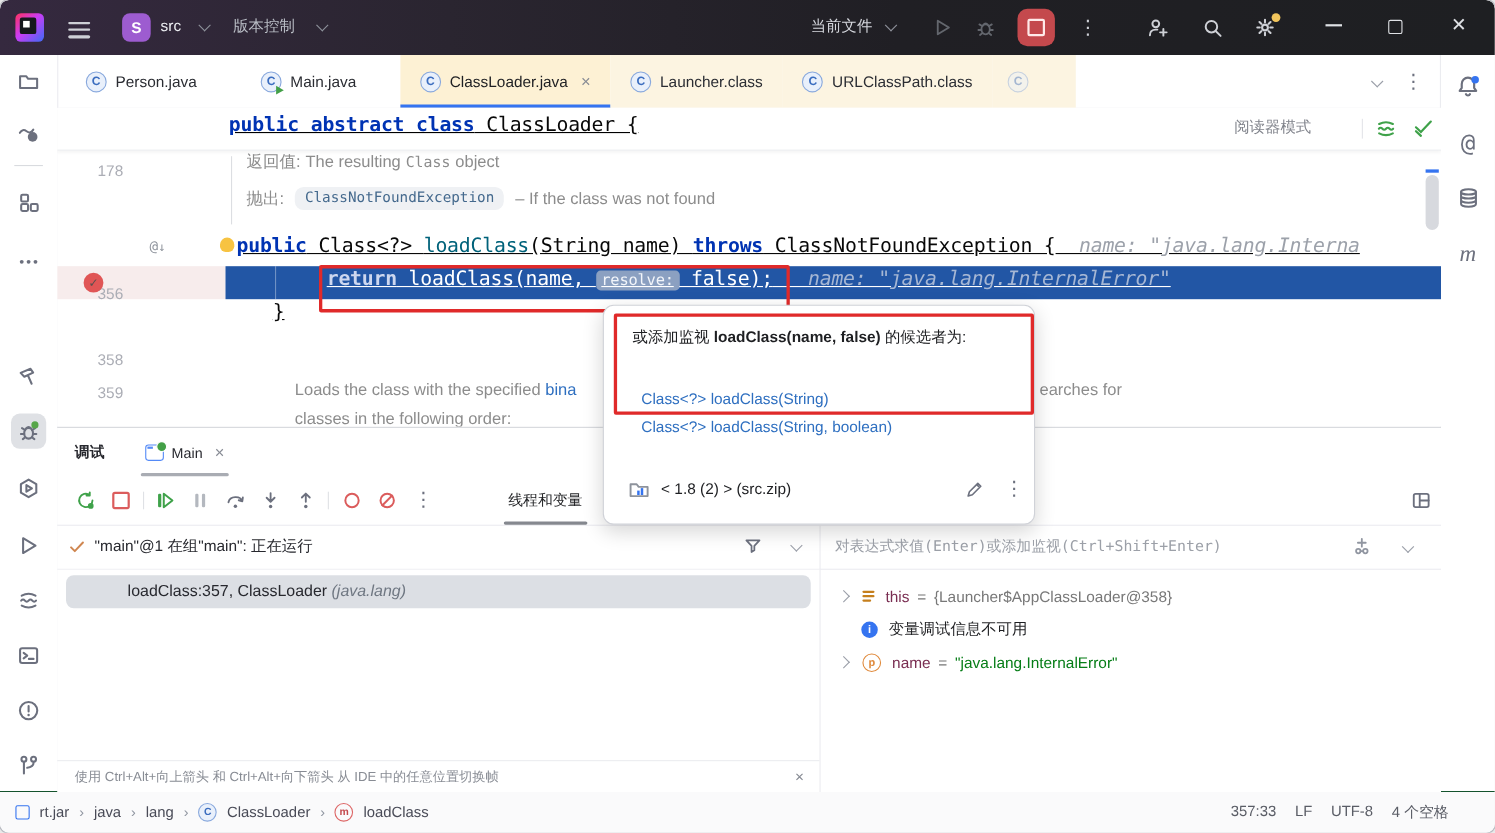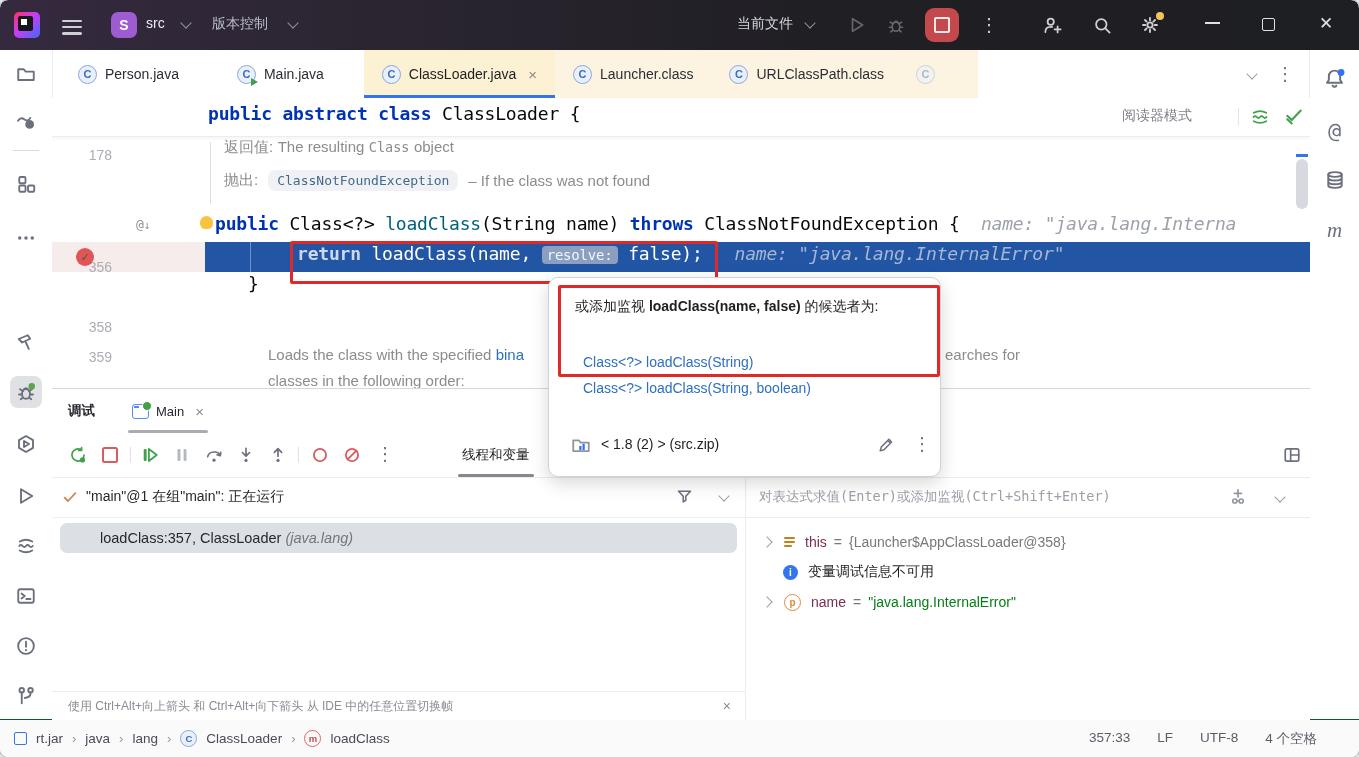--- a/index.html
+++ b/index.html
@@ -41,21 +41,21 @@
   .lstrip{position:absolute;left:0;top:50px;width:52px;bottom:37px;background:#fff;border-right:1px solid #ebecf0;}
   .rstrip{position:absolute;right:0;top:50px;width:49px;bottom:37px;background:#fff;border-left:1px solid #ebecf0;}
   .stripbtn{position:absolute;left:50%;transform:translateX(-50%);width:32px;height:32px;border-radius:8px;display:flex;align-items:center;justify-content:center;}
   .stripbtn.active{background:#dfe1e5;}
   .stripdiv{position:absolute;left:13px;width:26px;height:1px;background:#d9dbdf;}
 
   
   .editor{position:absolute;left:52px;top:98px;width:1258px;height:290px;background:#fff;overflow:hidden;z-index:1;}
   .sticky{position:absolute;left:0;top:0;width:100%;height:38px;background:#fff;border-bottom:1px solid #ecedf0;box-shadow:0 2px 3px rgba(0,0,0,.04);}
   .lnum{position:absolute;color:#abadb5;font-size:14px;width:44px;text-align:right;margin-top:40px;}
-  .code{font-size:18px;letter-spacing:-0.2px;white-space:pre;}
+  .code{font-size:18px;letter-spacing:-0.2px;white-space:pre;text-decoration:underline;}
   .kw{color:#0033b3;font-weight:bold;}
   .meth{color:#00627a;}
   .doc{color:#8c8c8c;font-size:15px;}
   .docmono{font-family:"DejaVu Sans Mono","Liberation Mono",monospace;font-size:13.5px;color:#8c8c8c;}
   .chipdoc{font-family:"DejaVu Sans Mono","Liberation Mono",monospace;font-size:13px;color:#44698d;background:#eff1f4;border-radius:8px;padding:3px 9px;}
   .execline{position:absolute;left:153px;top:144px;right:0;height:30px;background:#2256a5;}
   .gutterpink{position:absolute;left:0;top:144px;width:153px;height:30px;background:#f7ecec;}
   .bp{position:absolute;left:24px;top:150px;width:18px;height:18px;border-radius:50%;background:#e05555;color:#58504f;font-size:11px;font-weight:bold;display:flex;align-items:center;justify-content:center;}
   .bulb{position:absolute;left:148px;top:118px;width:13px;height:13px;border-radius:50% 50% 40% 40%;background:#f7c342;}
   .ghint{color:#9ca1aa;font-style:italic;}
@@ -103,21 +103,21 @@
   .cand{color:#2e6fc0;font-size:14px;}
 
   
   .status{position:absolute;left:0;bottom:0;width:1359px;height:37px;background:#fafafb;border-top:1px solid #14532d;display:flex;align-items:center;font-size:13.5px;color:#494b57;border-radius:0 0 8px 8px;}
   .crumbs{display:flex;align-items:center;gap:9px;margin-left:14px;}
   .csep{color:#9096a1;font-size:13px;}
   .jaricon{width:11px;height:11px;border:1.7px solid #3574f0;border-radius:2px;}
   .minicircle{width:15px;height:15px;border-radius:50%;font-size:9.5px;font-weight:bold;display:flex;align-items:center;justify-content:center;}
   .mc-c{border:1.4px solid #88a8dd;color:#3b6dbf;background:#e9f0fb;}
   .mc-m{border:1.4px solid #d66;color:#c4494d;}
-  .statusr{margin-left:auto;display:flex;gap:27px;margin-right:42px;color:#5a5d66;}
+  .statusr{margin-left:auto;display:flex;gap:17px;margin-right:42px;color:#5a5d66;}
 </style>
 </head>
 <body>
 
 <div class="win">
 
   <header class="titlebar">
     <div class="logo">
         <div class="inner"></div>
         <div class="inner2"></div>
@@ -448,21 +448,21 @@
           <svg width="16" height="16" viewBox="0 0 16 16" style="margin-left:10px;">
               <path d="M2.6 8.6 L6 12 L13.4 4.2" fill="none" stroke="#cf8650" stroke-width="1.8" stroke-linecap="round" stroke-linejoin="round"></path>
             </svg>
           <span style="margin-left:8px;">"main"@1 在组"main": 正在运行</span>
           <svg width="17" height="17" viewBox="0 0 16 16" class="ic" style="position:absolute;left:624px;top:11px;">
               <path d="M2.4 3 h11.2 l-4.4 4.8 v3.8 l-2.4 1.4 V7.8 z"></path>
             </svg>
           <span class="chev dark" style="position:absolute;left:668px;top:15px;"></span>
         </div>
         <div class="framerow">
-          <span style="margin-left:40px;"><span>loadClass:357, ClassLoader </span><span style="font-style:italic;color:#6f7782;">(java.lang)</span></span>
+          <span style="margin-left:56px;"><span>loadClass:357, ClassLoader </span><span style="font-style:italic;color:#6f7782;">(java.lang)</span></span>
         </div>
         <div class="fhint">
           <span style="margin-left:16px;">使用 Ctrl+Alt+向上箭头 和 Ctrl+Alt+向下箭头 从 IDE 中的任意位置切换帧</span>
           <span style="position:absolute;right:14px;color:#878b94;font-size:14px;">×</span>
         </div>
       </div>
 
       <div class="varspane">
         <div class="evalrow">
           <span class="abs mono" style="left:14px;top:11px;font-size:13.5px;color:#9ca0a8;">对表达式求值(Enter)或添加监视(Ctrl+Shift+Enter)</span>

